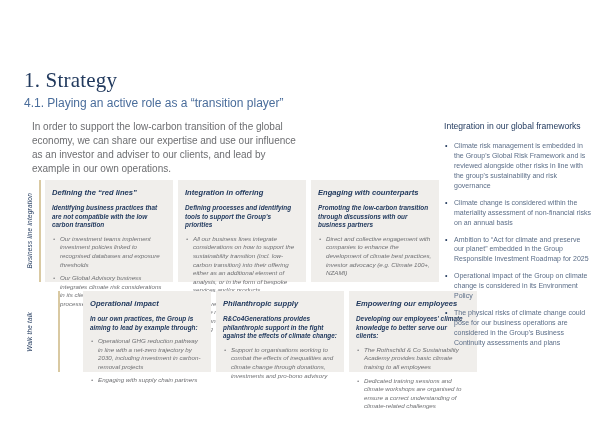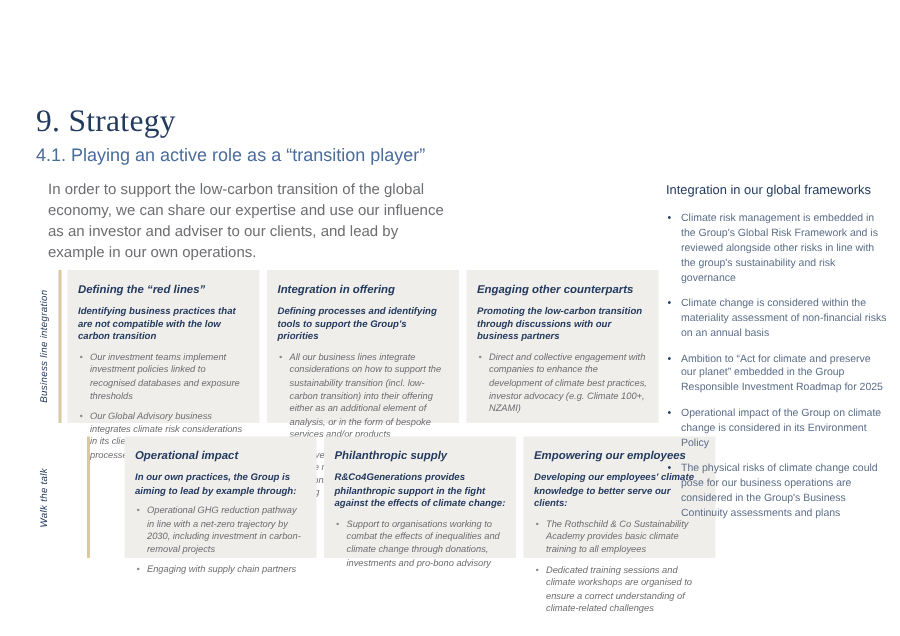--- a/index.html
+++ b/index.html
@@ -54,21 +54,21 @@
     position:relative; font-size:7px; color:#5c6e88;
     line-height:1.42; margin-bottom:7px;
   }
   .sidebar li::before { content:"\2022"; position:absolute; left:-9px; top:0; color:#223a5e; }
 </style>
 </head>
 <body>
 
 <div class="page">
 
-  <div class="title">9. Strategy</div>
+  <div class="title">1. Strategy</div>
   <div class="subtitle">4.1. Playing an active role as a “transition player”</div>
   <div class="intro">In order to support the low-carbon transition of the global economy, we can share our expertise and use our influence as an investor and adviser to our clients, and lead by example in our own operations.</div>
 
   <div class="band band1">
     <div class="band-label">
       <span>Business line integration</span>
     </div>
     <div class="band-line"></div>
     <div class="cards">
 
@@ -84,21 +84,21 @@
       <div class="card">
         <h3>Integration in offering</h3>
         <p class="lead">Defining processes and identifying tools to support the Group's priorities</p>
         <ul>
           <li>All our business lines integrate considerations on how to support the sustainability transition (incl. low-carbon transition) into their offering either as an additional element of analysis, or in the form of bespoke services and/or products</li>
           <li>Our investment businesses integrate climate metrics in their investment decisions and reporting through scoring</li>
         </ul>
       </div>
 
       <div class="card">
-        <h3>Engaging other counterparts</h3>
+        <h3>Engaging with counterparts</h3>
         <p class="lead">Promoting the low-carbon transition through discussions with our business partners</p>
         <ul>
           <li>Direct and collective engagement with companies to enhance the development of climate best practices, investor advocacy (e.g. Climate 100+, NZAMI)</li>
         </ul>
       </div>
 
     </div>
   </div>
 
   <div class="band band2">

